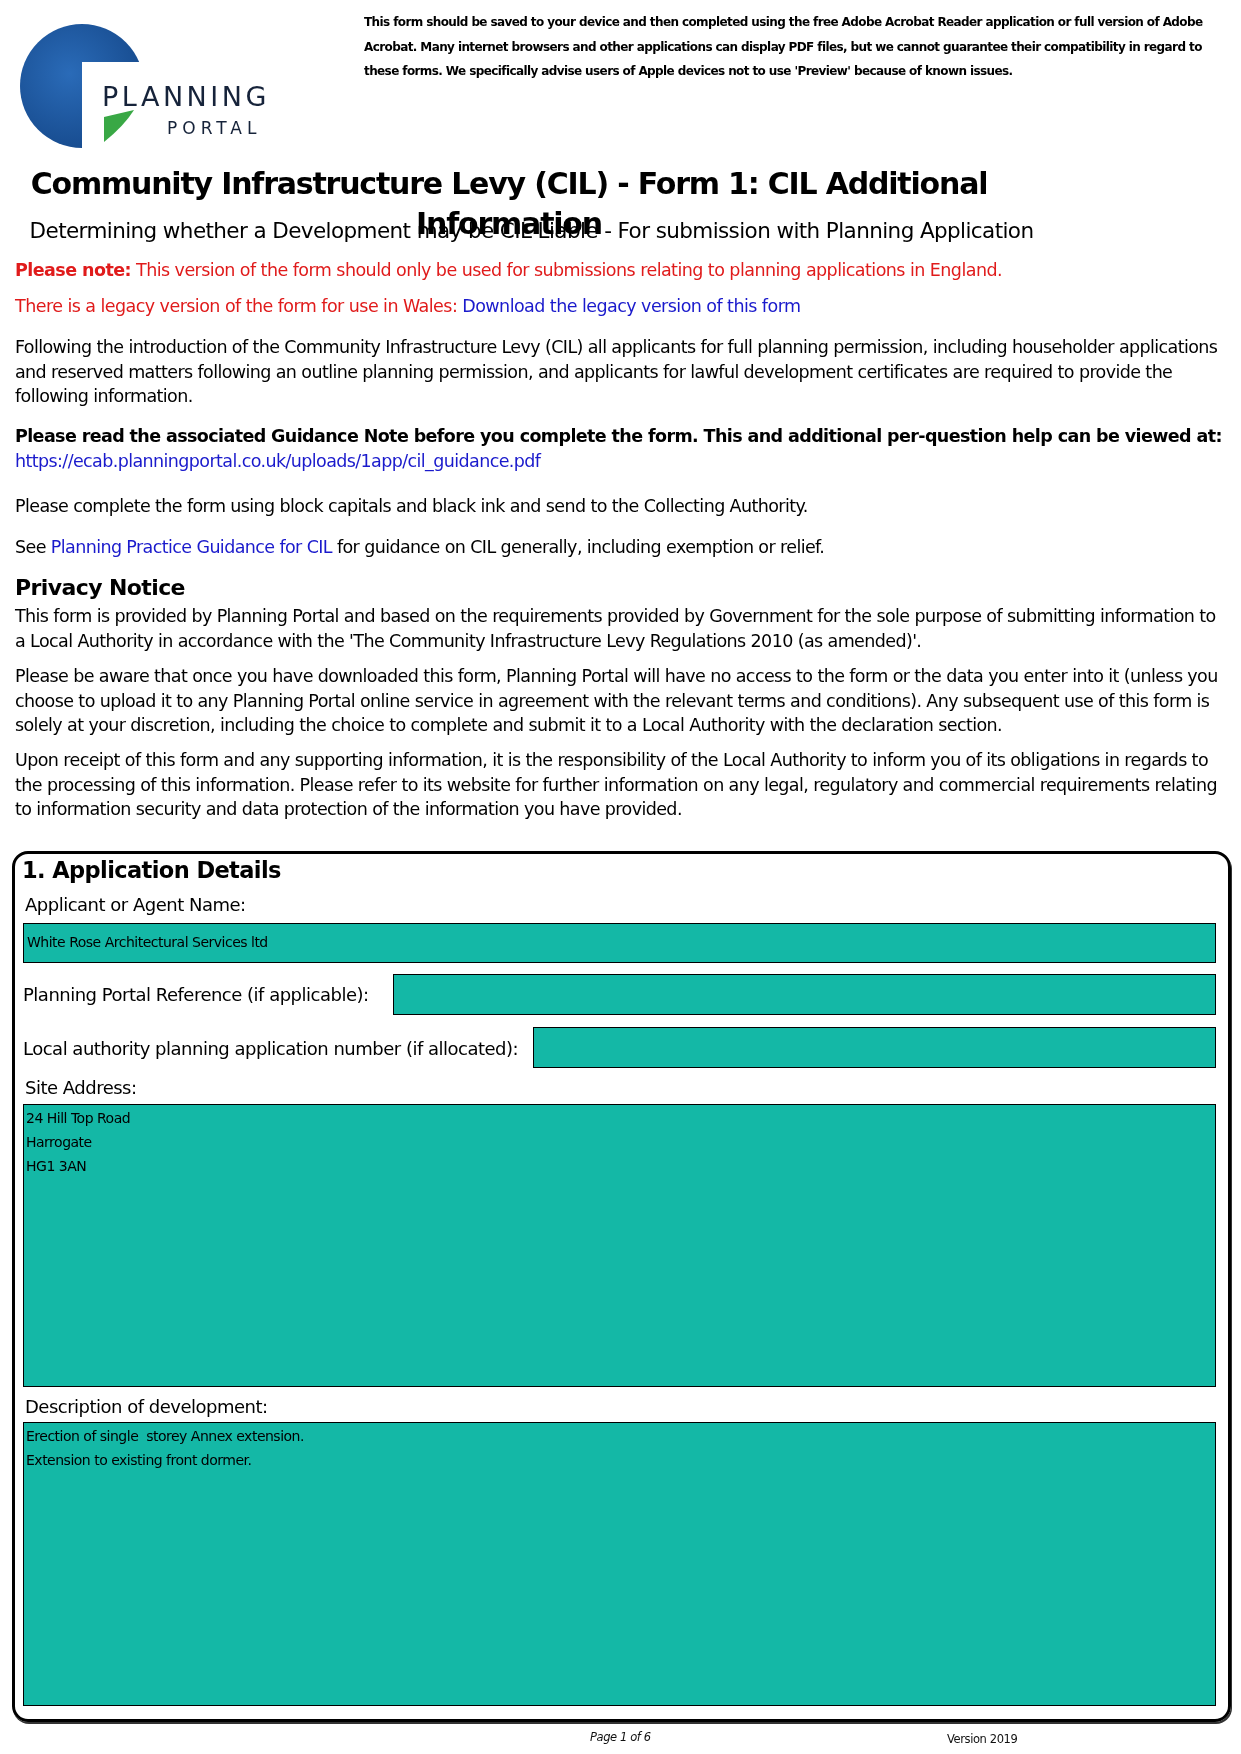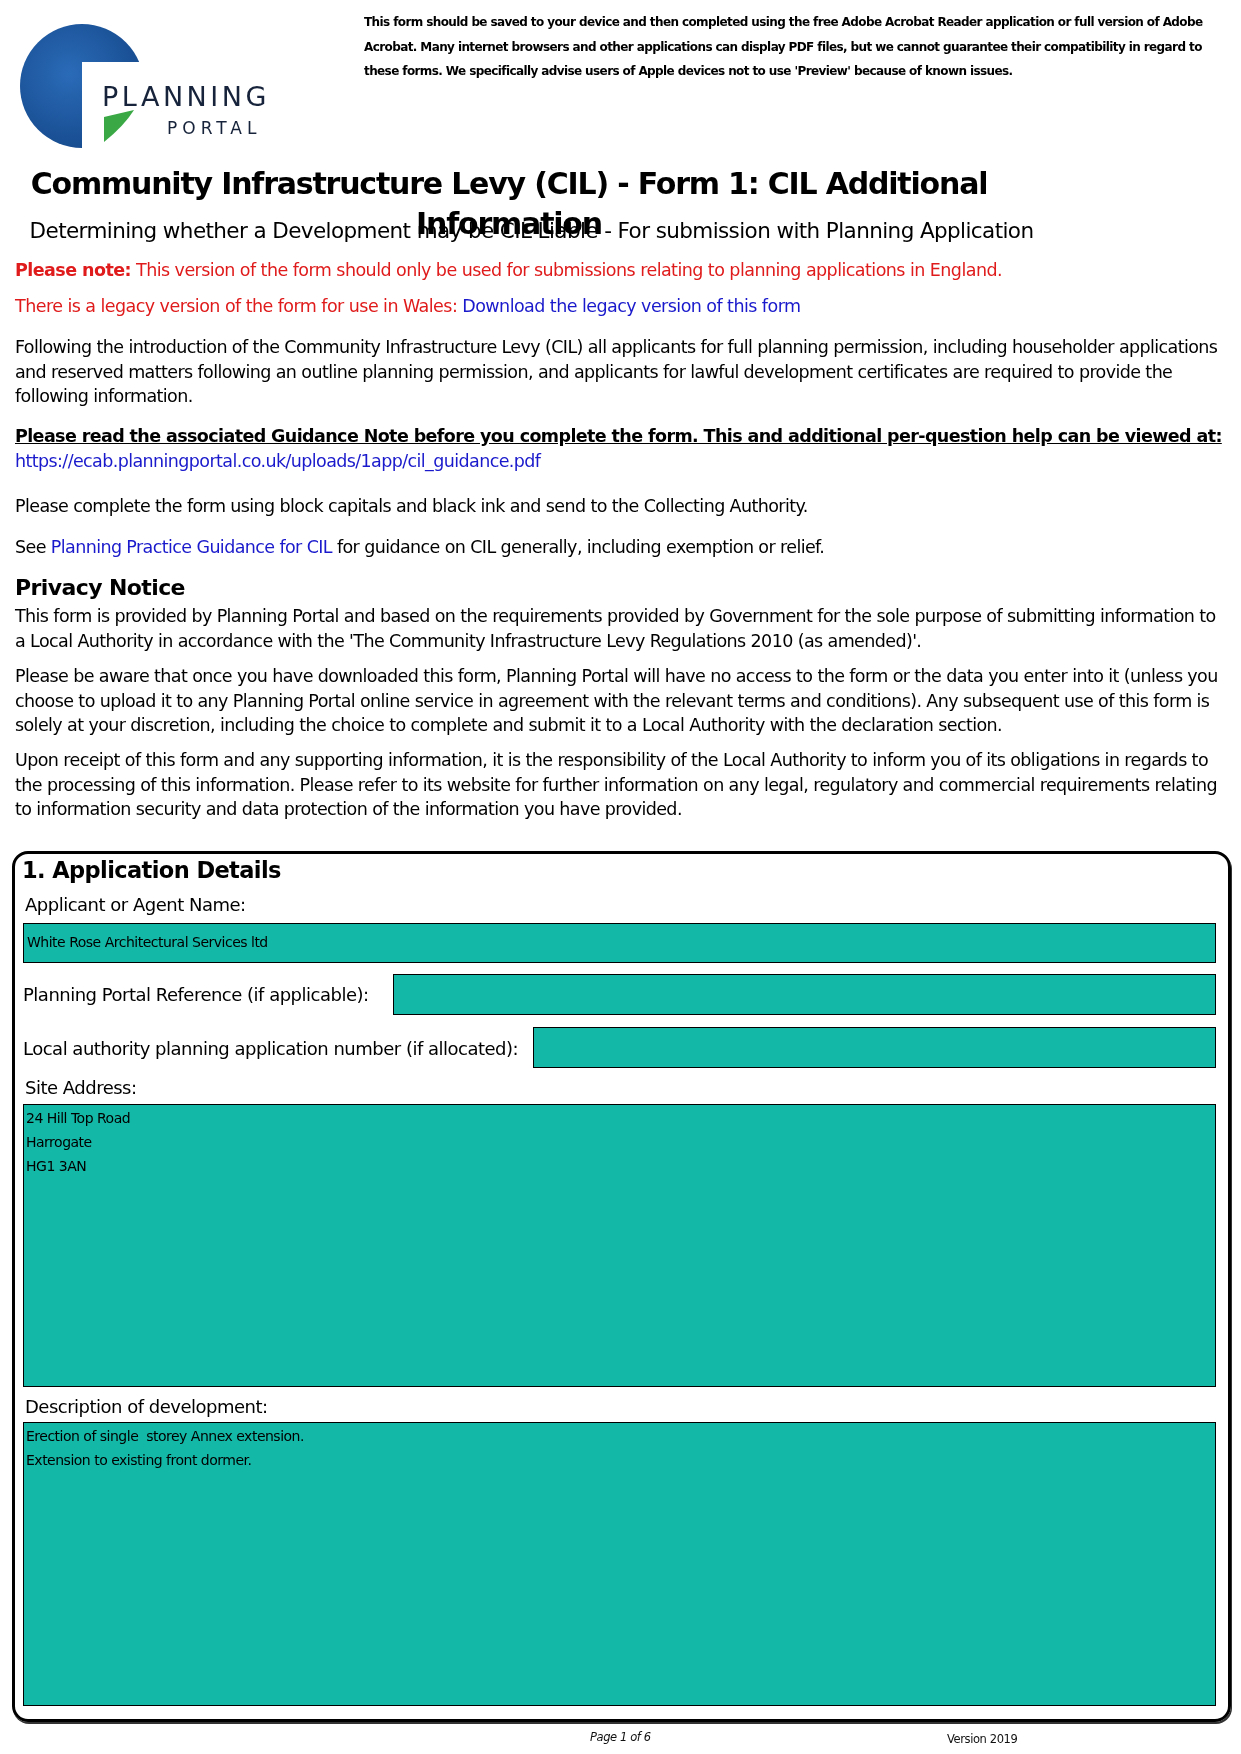--- a/index.html
+++ b/index.html
@@ -90,21 +90,21 @@
 <div class="abs subtitle">Determining whether a Development may be CIL Liable - For  submission with Planning Application</div>
 
 <div class="abs note-line" style="top:258px;">
   <b>Please note:</b><span> This version of the form should only be used for submissions relating to planning applications in England.</span>
 </div>
 <div class="abs note-line" style="top:283px;margin-top:11px;">
   <span>There is a legacy version of the form for use in Wales: </span><span class="link">Download the legacy version of this form</span>
 </div>
 
 <div class="abs para" style="top:335px;">Following the introduction of the Community Infrastructure Levy (CIL) all applicants for full planning permission, including householder applications and reserved matters following an outline planning permission, and applicants for lawful development certificates are required to provide the following information.</div>
-<div class="abs para bold" style="top:424px;text-decoration:underline;">Please read the associated Guidance Note before you complete the form. This and additional per-question help can be viewed at:</div>
+<div class="abs para bold" style="top:424px;">Please read the associated Guidance Note before you complete the form. This and additional per-question help can be viewed at:</div>
 <div class="abs para" style="top:449px;">
   <span class="link">https://ecab.planningportal.co.uk/uploads/1app/cil_guidance.pdf</span>
 </div>
 <div class="abs para" style="top:494px;">Please complete the form using block capitals and black ink and send to the Collecting Authority.</div>
 <div class="abs para" style="top:535px;">
   <span>See </span><span class="link">Planning Practice Guidance for CIL</span><span> for guidance on CIL generally, including exemption or relief.</span>
 </div>
 
 <div class="abs h2" style="top:574px;">Privacy Notice</div>
 <div class="abs para" style="top:604px;">This form is provided by Planning Portal and based on the requirements provided by Government for the sole purpose of submitting information to a Local Authority in accordance with the 'The Community Infrastructure Levy Regulations 2010 (as amended)'.</div>

